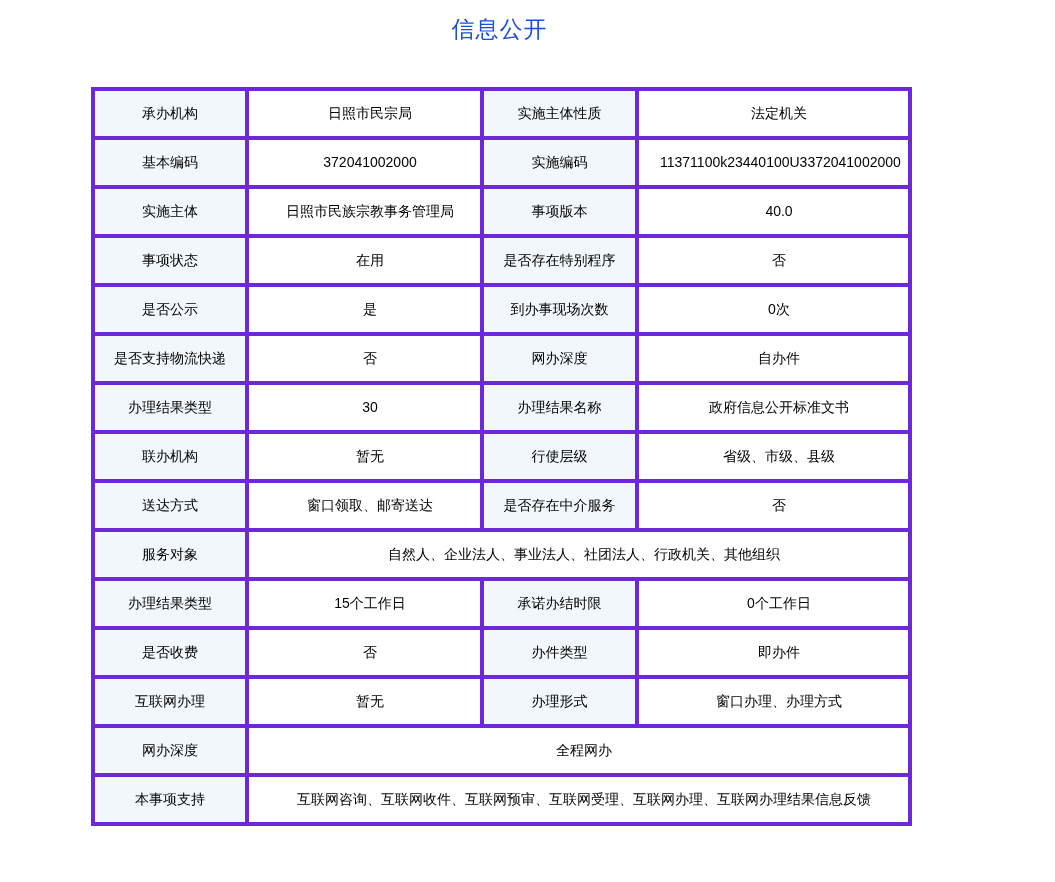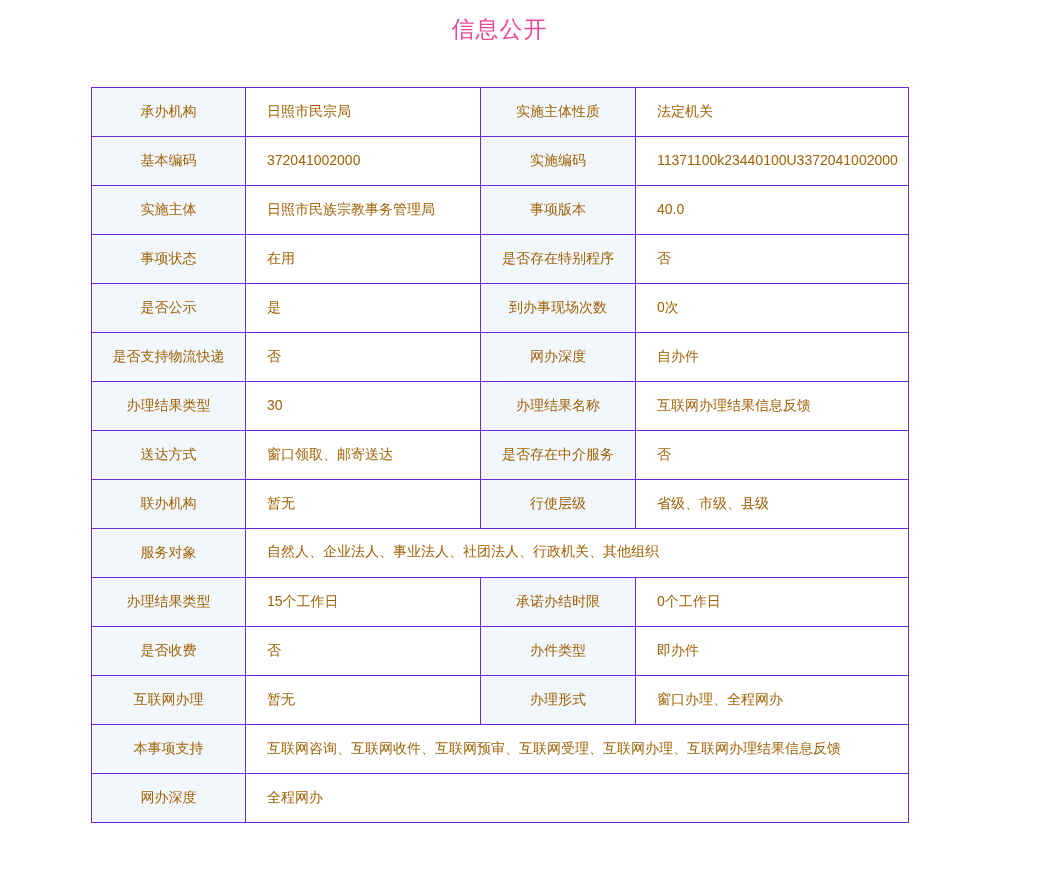--- a/index.html
+++ b/index.html
@@ -9,48 +9,48 @@
     background: #ffffff;
     overflow: hidden;
     font-family: "Liberation Sans", "DejaVu Sans", sans-serif;
   }
   .page-title {
     width: 817px;
     margin: 14px 0 0 91px;
     text-align: center;
     font-size: 23px;
     font-weight: 500;
-    color: #ec4899;
+    color: #1d4ed8;
     letter-spacing: 1px;
   }
   .info-table-wrap {
     margin: 42px 0 0 91px;
   }
   table.info-table {
     width: 817px;
     table-layout: fixed;
     border-collapse: collapse;
   }
   table.info-table td {
     height: 49px;
-    border: 1px solid #6d28d9;
+    border: 4px solid #6d28d9;
     font-size: 14px;
-    color: #a16207;
+    color: #000000;
     line-height: 1.4;
     overflow: hidden;
     white-space: nowrap;
   }
   td.cell-label {
     background: #f2f7fb;
     text-align: center;
     padding: 0 6px;
   }
   td.cell-value {
     background: #ffffff;
-    text-align: left;
+    text-align: center;
     padding: 0 10px 0 21px;
   }
 </style>
 </head>
 <body>
 
 <h1 class="page-title">信息公开</h1>
 
 <div class="info-table-wrap">
   <table class="info-table">
@@ -94,59 +94,59 @@
         <tr>
           <td class="cell-label">是否支持物流快递</td>
           <td class="cell-value">否</td>
           <td class="cell-label">网办深度</td>
           <td class="cell-value">自办件</td>
         </tr>
         <tr>
           <td class="cell-label">办理结果类型</td>
           <td class="cell-value">30</td>
           <td class="cell-label">办理结果名称</td>
-          <td class="cell-value">互联网办理结果信息反馈</td>
+          <td class="cell-value">政府信息公开标准文书</td>
+        </tr>
+        <tr>
+          <td class="cell-label">联办机构</td>
+          <td class="cell-value">暂无</td>
+          <td class="cell-label">行使层级</td>
+          <td class="cell-value">省级、市级、县级</td>
         </tr>
         <tr>
           <td class="cell-label">送达方式</td>
           <td class="cell-value">窗口领取、邮寄送达</td>
           <td class="cell-label">是否存在中介服务</td>
           <td class="cell-value">否</td>
         </tr>
         <tr>
-          <td class="cell-label">联办机构</td>
-          <td class="cell-value">暂无</td>
-          <td class="cell-label">行使层级</td>
-          <td class="cell-value">省级、市级、县级</td>
-        </tr>
-        <tr>
           <td class="cell-label">服务对象</td>
-          <td class="cell-value" colspan="3" style="white-space: normal; font-family: Liberation Mono, monospace;">自然人、企业法人、事业法人、社团法人、行政机关、其他组织</td>
+          <td class="cell-value" colspan="3" style="white-space: normal;">自然人、企业法人、事业法人、社团法人、行政机关、其他组织</td>
         </tr>
         <tr>
           <td class="cell-label">办理结果类型</td>
           <td class="cell-value">15个工作日</td>
           <td class="cell-label">承诺办结时限</td>
           <td class="cell-value">0个工作日</td>
         </tr>
         <tr>
           <td class="cell-label">是否收费</td>
           <td class="cell-value">否</td>
           <td class="cell-label">办件类型</td>
           <td class="cell-value">即办件</td>
         </tr>
         <tr>
           <td class="cell-label">互联网办理</td>
           <td class="cell-value">暂无</td>
           <td class="cell-label">办理形式</td>
-          <td class="cell-value">窗口办理、全程网办</td>
+          <td class="cell-value">窗口办理、办理方式</td>
+        </tr>
+        <tr>
+          <td class="cell-label">网办深度</td>
+          <td class="cell-value" colspan="3" style="white-space: normal;">全程网办</td>
         </tr>
         <tr>
           <td class="cell-label">本事项支持</td>
           <td class="cell-value" colspan="3" style="white-space: normal;">互联网咨询、互联网收件、互联网预审、互联网受理、互联网办理、互联网办理结果信息反馈</td>
-        </tr>
-        <tr>
-          <td class="cell-label">网办深度</td>
-          <td class="cell-value" colspan="3" style="white-space: normal;">全程网办</td>
         </tr>
       </tbody>
   </table>
 </div>
 
 </body></html>

